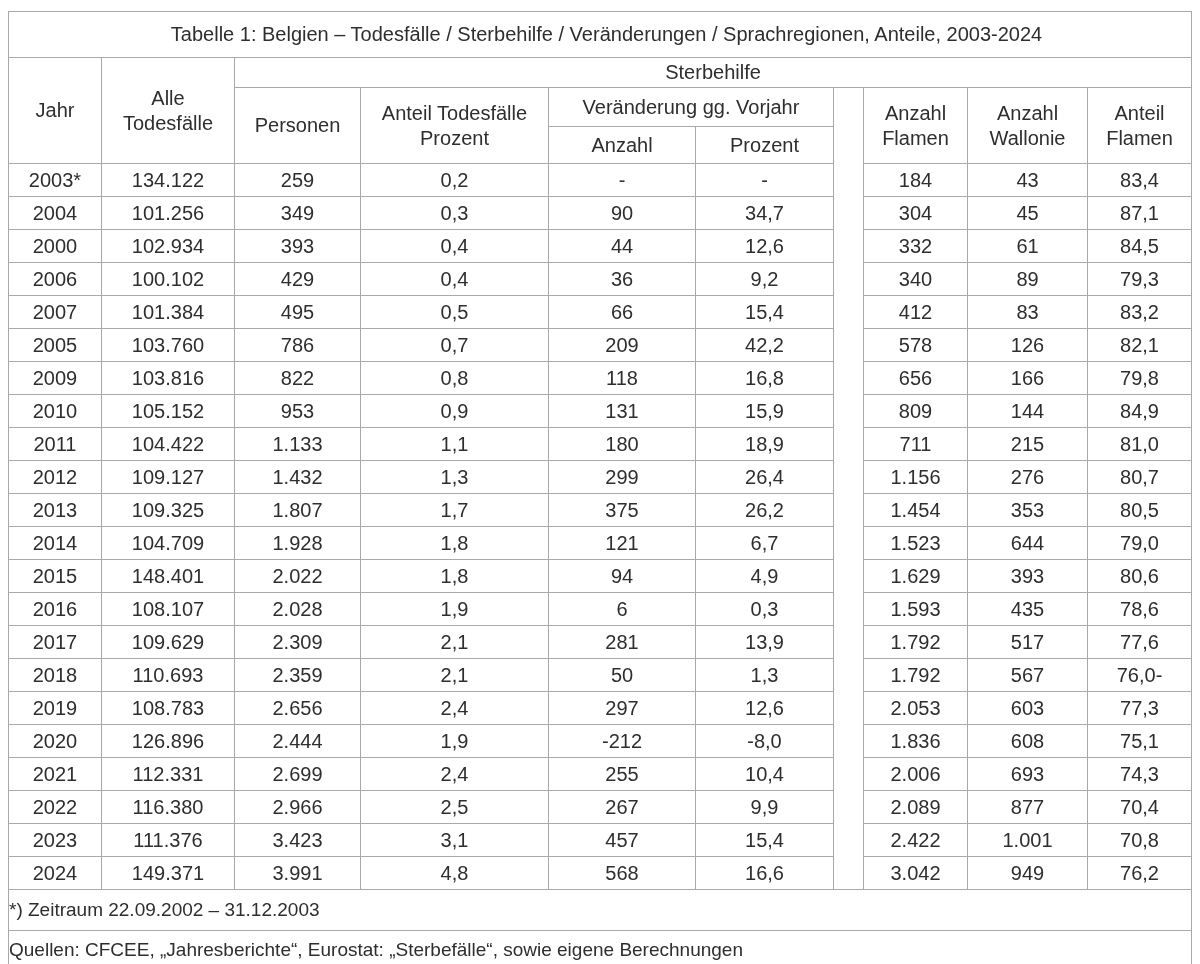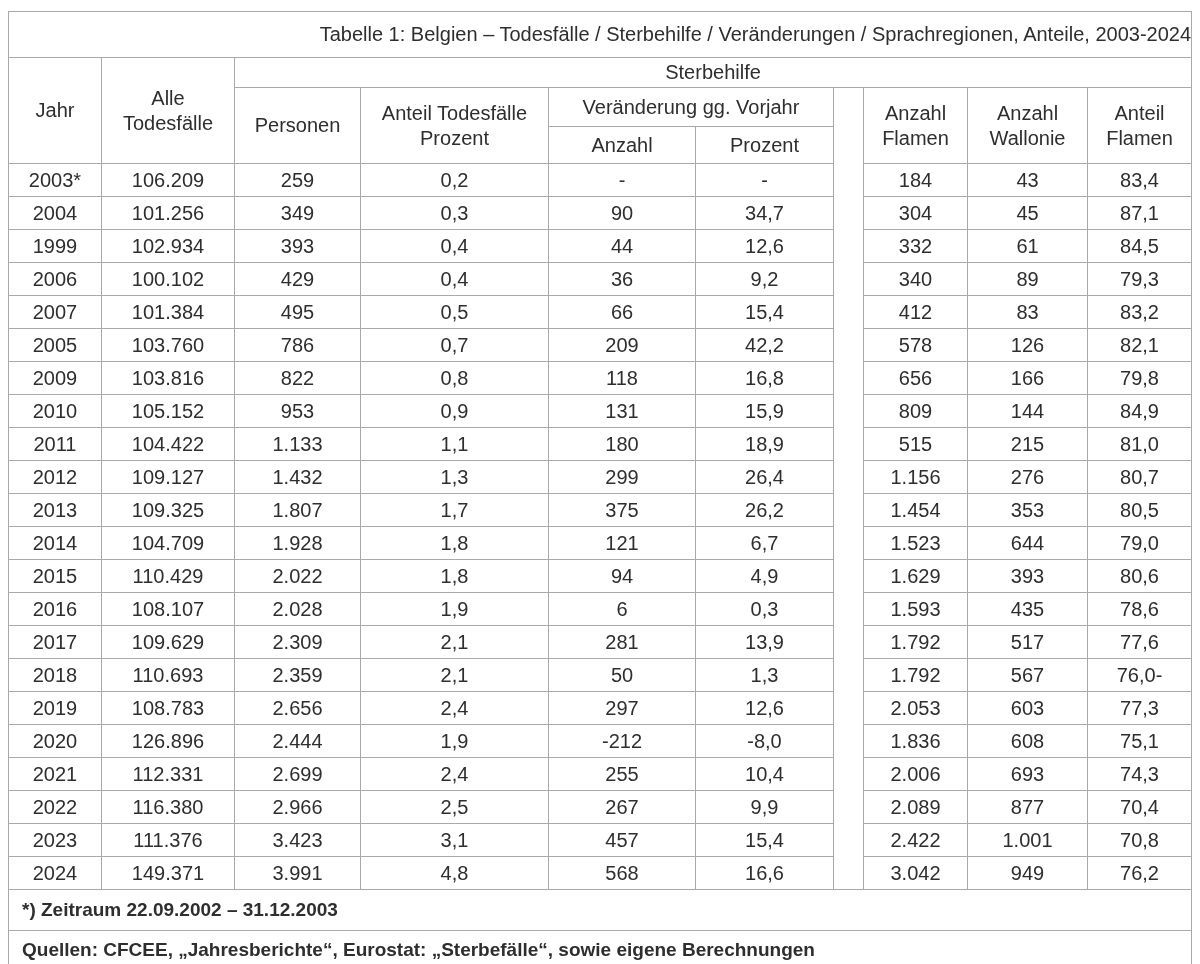--- a/index.html
+++ b/index.html
@@ -31,38 +31,36 @@
     border: 1px solid #a9a9a9;
     text-align: center;
     vertical-align: middle;
     line-height: 1.25;
     padding: 0;
     overflow: hidden;
     white-space: nowrap;
   }
   tr.title-row td {
     height: 45px;
-    text-align: right;
+    text-align: center;
     padding-left: 13px;
   }
   tr.h1 td { height: 29px; margin-left: 32px; }
   tr.h2 td { height: 38px; }
   tr.h3 td { height: 36px; }
   td.ml { line-height: 1.75; }
   tbody td { height: 32px; }
   td.spacer {
     border-top: none !important;
     border-bottom: none !important;
     background: #ffffff;
   }
   tfoot td.fn {
     text-align: left;
-    padding-left: 13px;
     font-size: 19px;
-    font-weight: bold;
   }
   tr.fn-row1 td { height: 40px; }
   tr.fn-row2 td { height: 37px; }
 </style>
 </head>
 <body>
 
 <div class="page">
   <table class="t">
     <colgroup>
@@ -96,21 +94,21 @@
         <td rowspan="2" class="ml"><span>Anteil</span><br><span>Flamen</span></td>
       </tr>
       <tr class="h3">
         <td>Anzahl</td>
         <td>Prozent</td>
       </tr>
     </thead>
     <tbody>
         <tr>
     <td>2003*</td>
-    <td>106.209</td>
+    <td>134.122</td>
     <td>259</td>
     <td>0,2</td>
     <td>-</td>
     <td>-</td>
     <td class="spacer"></td>
     <td>184</td>
     <td>43</td>
     <td>83,4</td>
   </tr>
         <tr>
@@ -119,21 +117,21 @@
     <td>349</td>
     <td>0,3</td>
     <td>90</td>
     <td>34,7</td>
     <td class="spacer"></td>
     <td>304</td>
     <td>45</td>
     <td>87,1</td>
   </tr>
         <tr>
-    <td>1999</td>
+    <td>2000</td>
     <td>102.934</td>
     <td>393</td>
     <td>0,4</td>
     <td>44</td>
     <td>12,6</td>
     <td class="spacer"></td>
     <td>332</td>
     <td>61</td>
     <td>84,5</td>
   </tr>
@@ -198,21 +196,21 @@
     <td>84,9</td>
   </tr>
         <tr>
     <td>2011</td>
     <td>104.422</td>
     <td>1.133</td>
     <td>1,1</td>
     <td>180</td>
     <td>18,9</td>
     <td class="spacer"></td>
-    <td>515</td>
+    <td>711</td>
     <td>215</td>
     <td>81,0</td>
   </tr>
         <tr>
     <td>2012</td>
     <td>109.127</td>
     <td>1.432</td>
     <td>1,3</td>
     <td>299</td>
     <td>26,4</td>
@@ -240,21 +238,21 @@
     <td>1,8</td>
     <td>121</td>
     <td>6,7</td>
     <td class="spacer"></td>
     <td>1.523</td>
     <td>644</td>
     <td>79,0</td>
   </tr>
         <tr>
     <td>2015</td>
-    <td>110.429</td>
+    <td>148.401</td>
     <td>2.022</td>
     <td>1,8</td>
     <td>94</td>
     <td>4,9</td>
     <td class="spacer"></td>
     <td>1.629</td>
     <td>393</td>
     <td>80,6</td>
   </tr>
         <tr>

